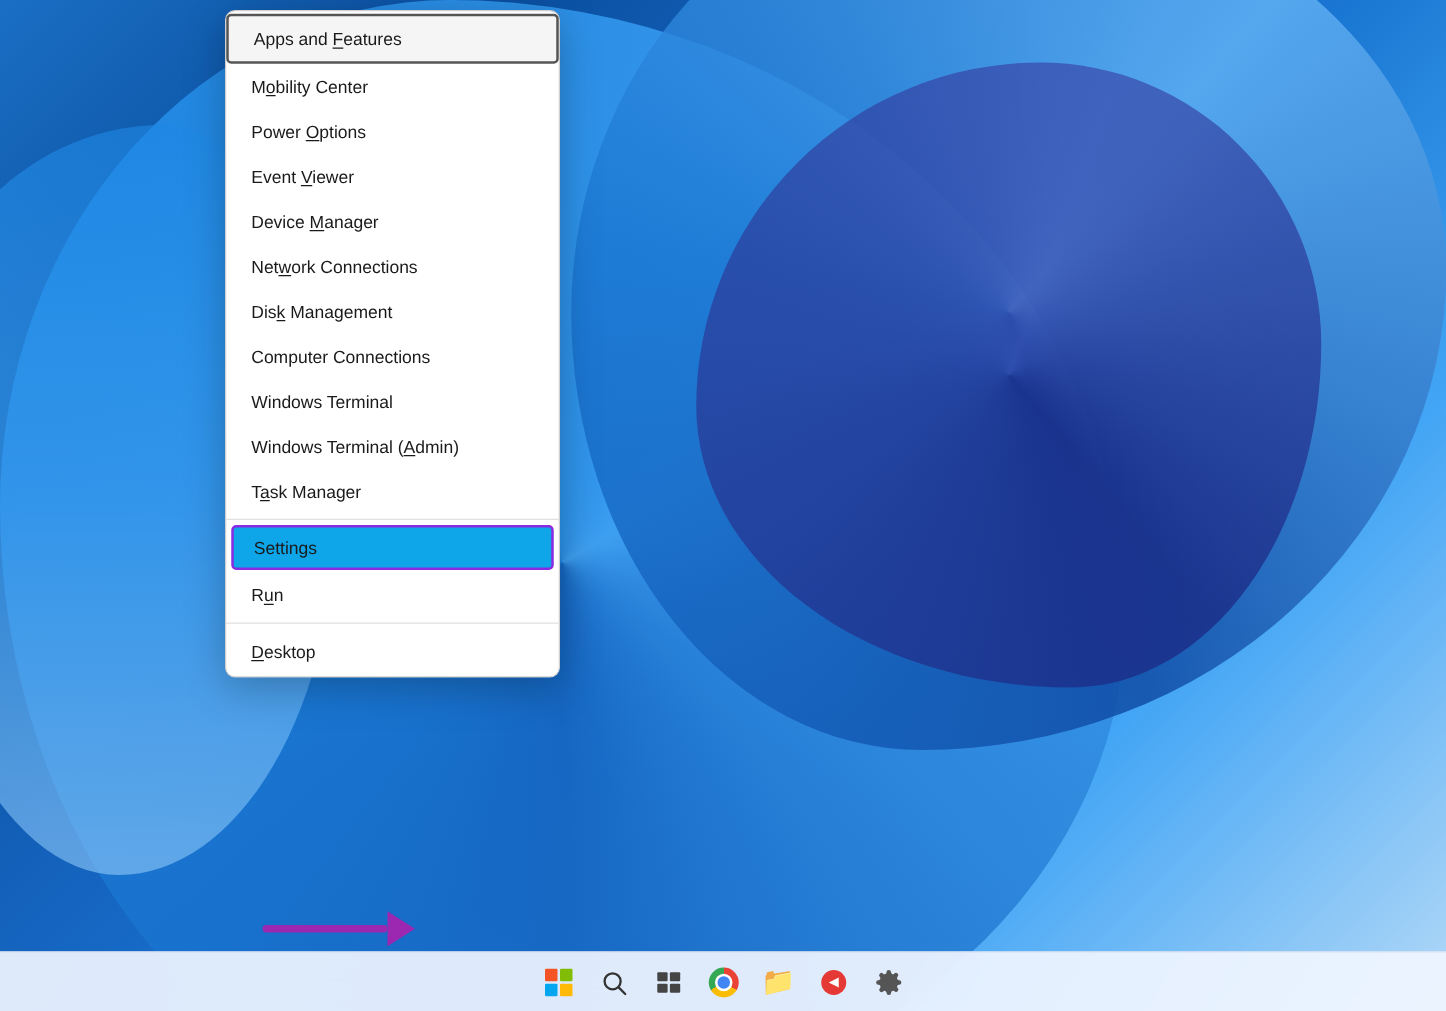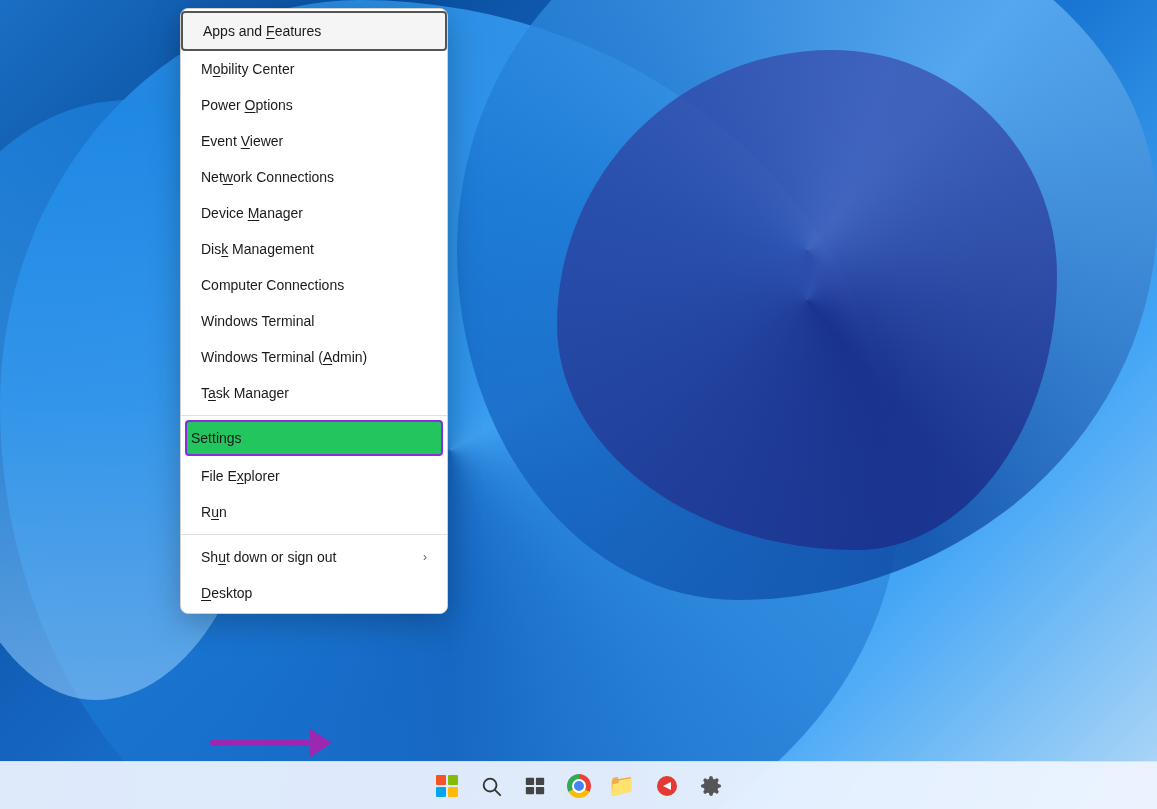--- a/index.html
+++ b/index.html
@@ -85,25 +85,25 @@
       padding: 10px 20px;
       cursor: pointer;
       font-size: 14px;
       color: #1a1a1a;
       transition: background 0.1s;
       text-decoration: none;
       position: relative;
     }
 
     .menu-item.highlighted {
-      background: #22c55e;
+      background: #0ea5e9;
       border: 2px solid #8a2be2;
       border-radius: 4px;
       margin: 2px 4px;
-      padding: 8px 4px;
+      padding: 8px 16px;
     }
 
     .menu-item.top-selected {
       background: #f5f5f5;
       border: 2px solid #555;
       border-radius: 4px;
       font-weight: 500;
     }
 
     .menu-item .underline {
@@ -248,25 +248,25 @@
   <div class="menu-item">
     <span>Power <span class="underline">O</span>ptions</span>
   </div>
 
   <div class="menu-item">
     <span>Event <span class="underline">V</span>iewer</span>
   </div>
 
 
   <div class="menu-item">
+    <span>Device <span class="underline">M</span>anager</span>
+  </div>
+
+  <div class="menu-item">
     <span>Net<span class="underline">w</span>ork Connections</span>
-  </div>
-
-  <div class="menu-item">
-    <span>Device <span class="underline">M</span>anager</span>
   </div>
 
   <div class="menu-item">
     <span>Dis<span class="underline">k</span> Management</span>
   </div>
 
   <div class="menu-item">
     <span>Computer Connections</span>
   </div>
 
@@ -281,35 +281,28 @@
   <div class="menu-item">
     <span>T<span class="underline">a</span>sk Manager</span>
   </div>
 
   <div class="menu-separator"></div>
 
   <div class="menu-item highlighted">
     <span>Settings</span>
   </div>
 
-  <div class="menu-item">
-    <span>File E<span class="underline">x</span>plorer</span>
-  </div>
 
 
   <div class="menu-item">
     <span>R<span class="underline">u</span>n</span>
   </div>
 
   <div class="menu-separator"></div>
 
-  <div class="menu-item">
-    <span>Sh<span class="underline">u</span>t down or sign out</span>
-    <span class="arrow">›</span>
-  </div>
 
   <div class="menu-item">
     <span><span class="underline">D</span>esktop</span>
   </div>
 
 </div>
 
 <div class="arrow-indicator">
   <div class="arrow-shaft"></div>
   <div class="arrow-head"></div>

